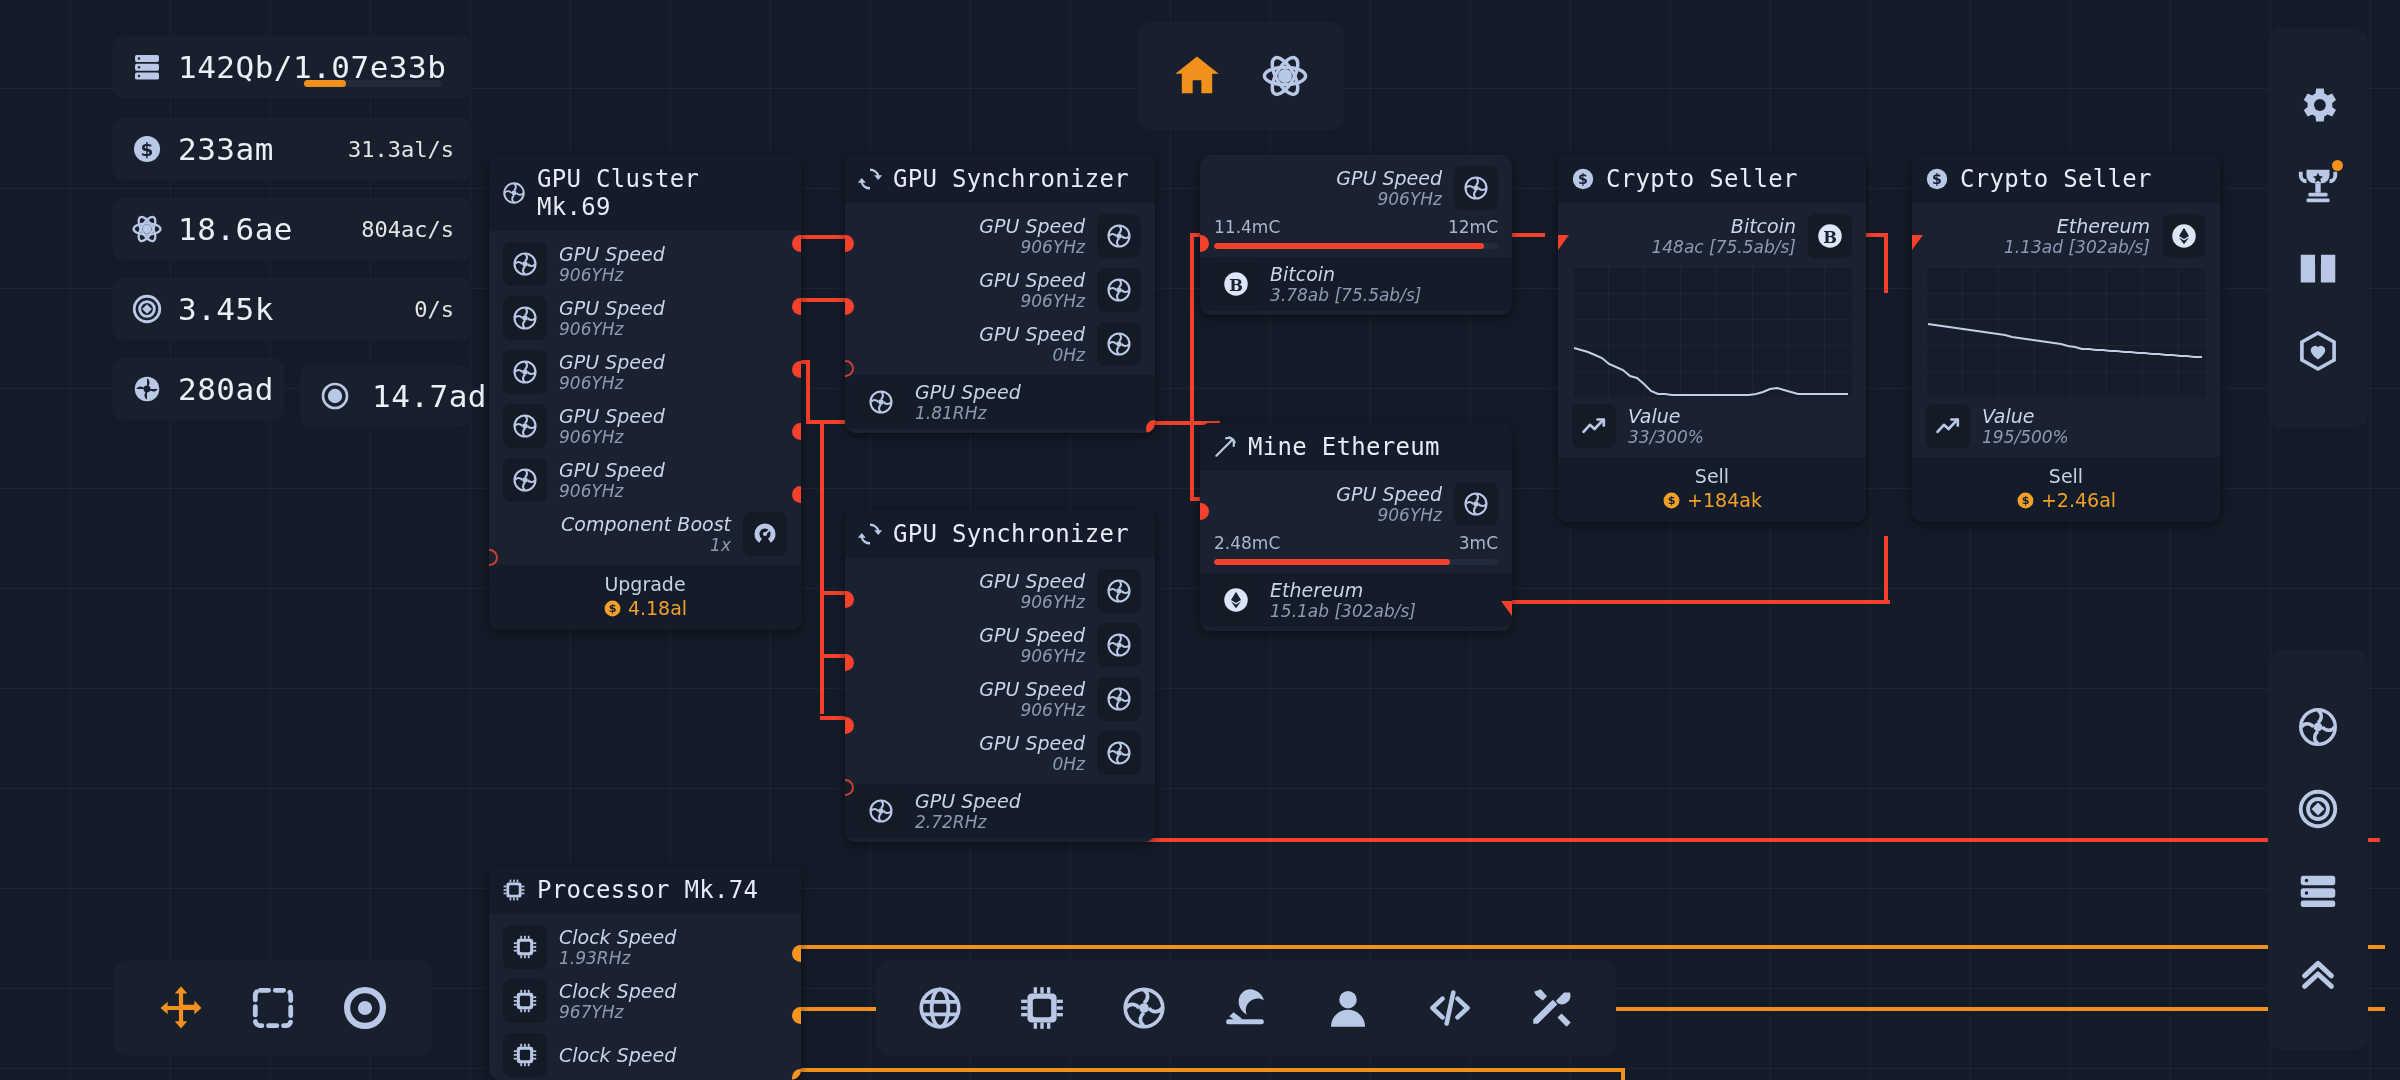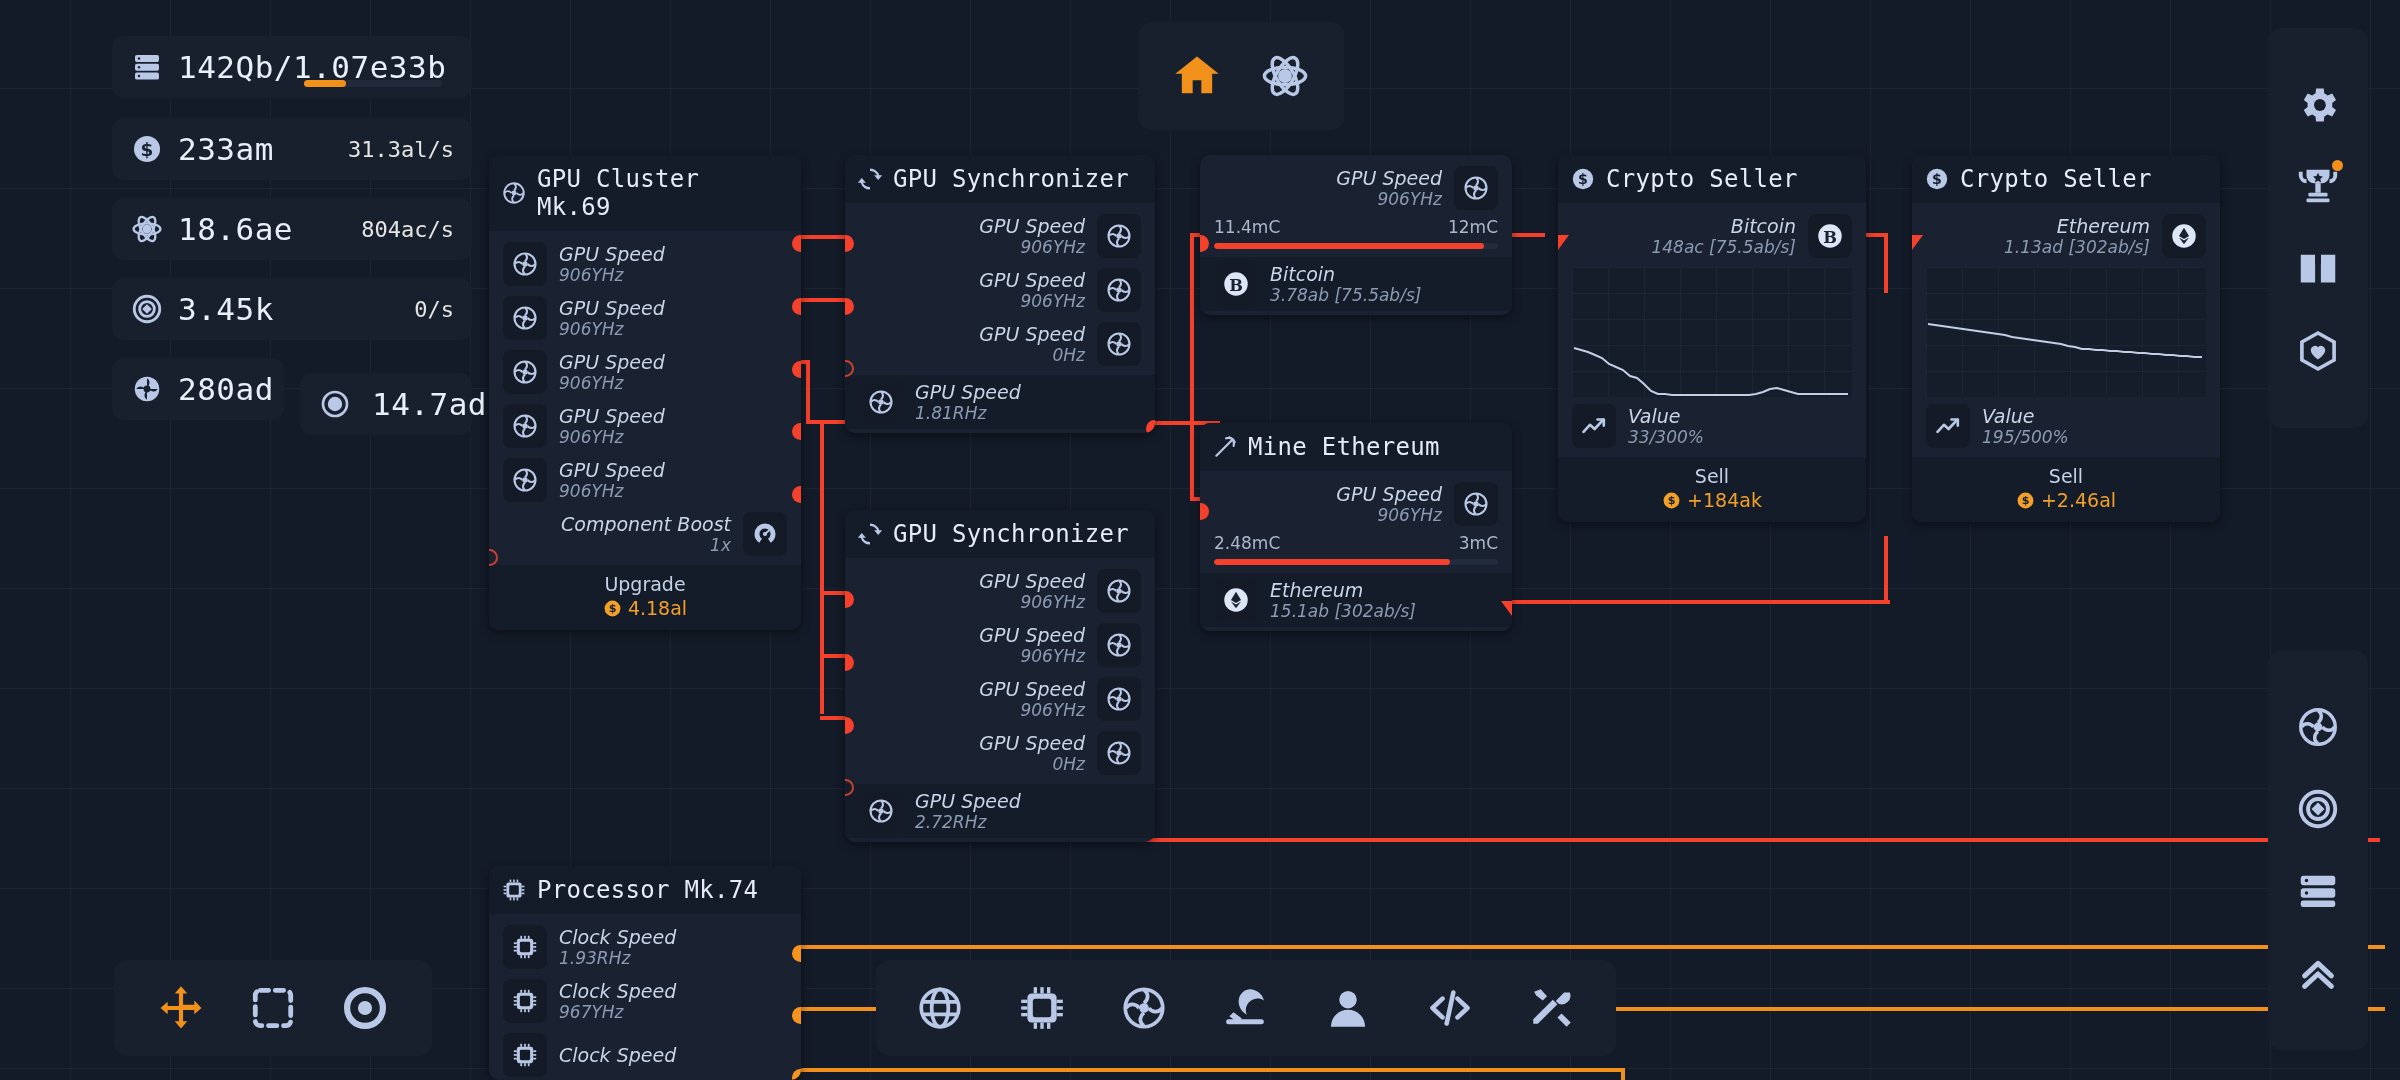--- a/index.html
+++ b/index.html
@@ -196,21 +196,21 @@
           <circle cx="12" cy="12" r="2.6" fill="#1a2231"></circle>
           <path d="M12 4 C15 6 14 9 12 11 Z" fill="#1a2231"></path>
           <path d="M20 12 C18 15 15 14 13 12 Z" fill="#1a2231"></path>
           <path d="M12 20 C9 18 10 15 12 13 Z" fill="#1a2231"></path>
           <path d="M4 12 C6 9 9 10 11 12 Z" fill="#1a2231"></path>
         </svg>
     </span>
     <span class="rval">280ad</span>
   </div>
 
-  <div class="res" style="left:300px; top:373px; width:172px; height:62px;gap:20px;">
+  <div class="res" style="left:300px; top:365px; width:172px; height:62px;gap:20px;">
     <span class="ricon">
       <svg width="32" height="32" viewBox="0 0 24 24" fill="none" stroke="currentColor" stroke-width="2">
           <circle cx="12" cy="12" r="9"></circle>
           <circle cx="12" cy="12" r="4.4" fill="currentColor"></circle>
         </svg>
     </span>
     <span class="rval">14.7ad</span>
   </div>
 
 

